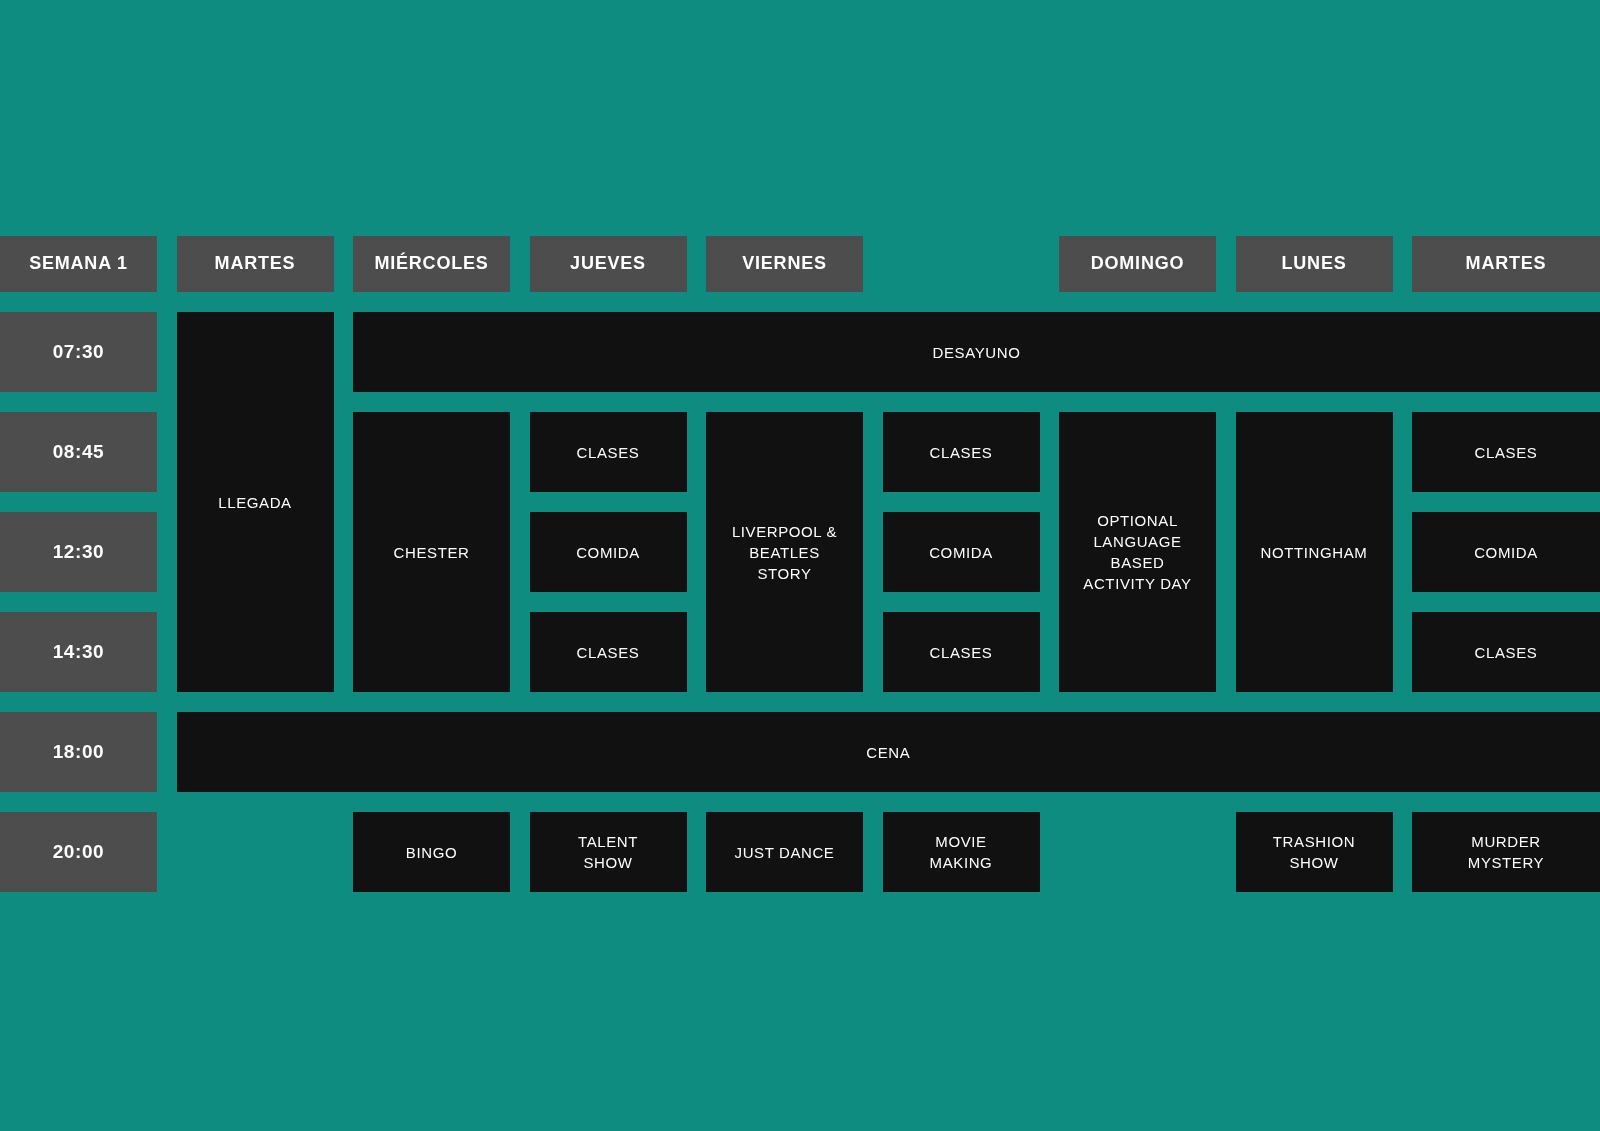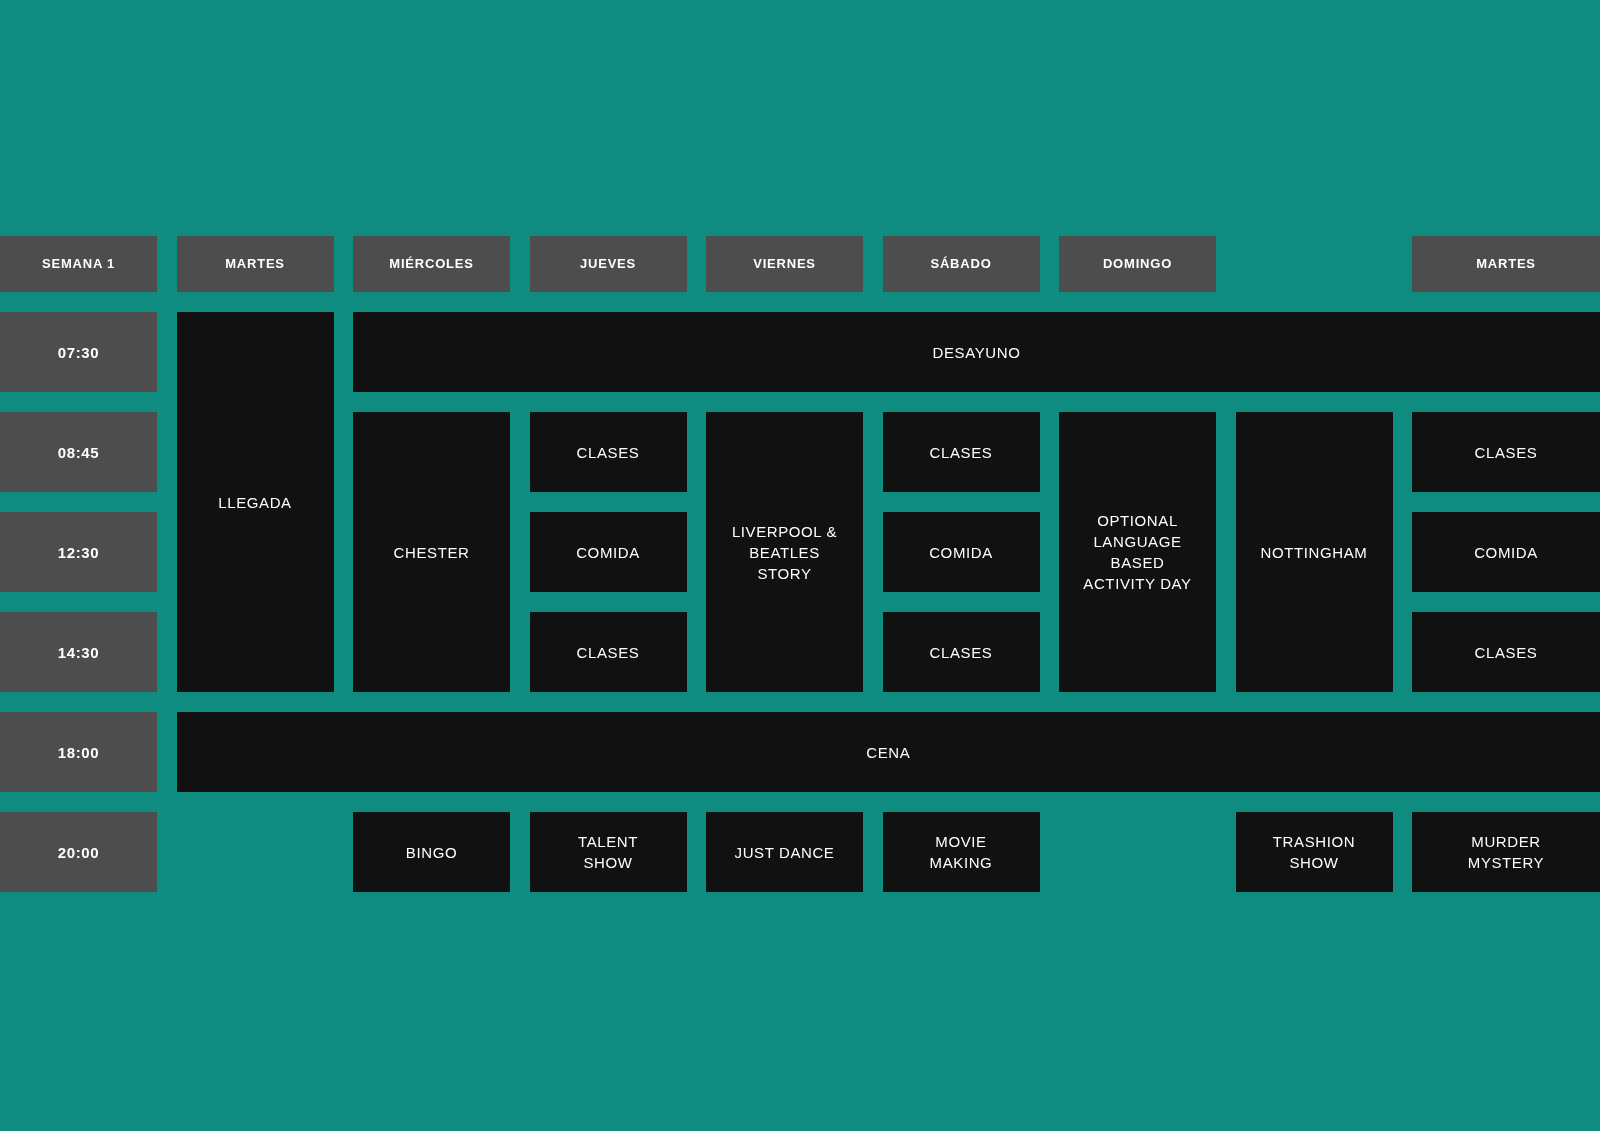--- a/index.html
+++ b/index.html
@@ -30,28 +30,28 @@
     display:flex;
     align-items:center;
     justify-content:center;
     text-align:center;
     line-height:1.4;
     text-transform:uppercase;
   }
   .hdr{
     background:var(--label-cell);
     font-weight:700;
-    font-size:13px;
+    font-size:18px;
     letter-spacing:0.8px;
     margin-top:20px;
   }
   .time{
     background:var(--label-cell);
     font-weight:700;
-    font-size:15px;
+    font-size:19px;
     letter-spacing:0.6px;
   }
   .ev{
     background:var(--event-cell);
     font-weight:500;
     font-size:15px;
     letter-spacing:0.6px;
     padding:0 22px;
   }
   .ev.pad-lg{padding:0 28px;}
@@ -60,22 +60,22 @@
 </head>
 <body>
 
 <div class="schedule-grid">
 
   <div class="cell hdr" style="grid-column:1;grid-row:1">SEMANA 1</div>
   <div class="cell hdr" style="grid-column:2;grid-row:1">MARTES</div>
   <div class="cell hdr" style="grid-column:3;grid-row:1">MIÉRCOLES</div>
   <div class="cell hdr" style="grid-column:4;grid-row:1">JUEVES</div>
   <div class="cell hdr" style="grid-column:5;grid-row:1">VIERNES</div>
-  <div class="cell hdr" style="grid-column:6;grid-row:1">SÁBADO</div>
   <div class="cell hdr" style="grid-column:7;grid-row:1">DOMINGO</div>
+  <div class="cell hdr" style="grid-column:8;grid-row:1">LUNES</div>
   <div class="cell hdr" style="grid-column:9;grid-row:1">MARTES</div>
 
   <div class="cell time" style="grid-column:1;grid-row:2">07:30</div>
   <div class="cell time" style="grid-column:1;grid-row:3">08:45</div>
   <div class="cell time" style="grid-column:1;grid-row:4">12:30</div>
   <div class="cell time" style="grid-column:1;grid-row:5">14:30</div>
   <div class="cell time" style="grid-column:1;grid-row:6">18:00</div>
   <div class="cell time" style="grid-column:1;grid-row:7">20:00</div>
 
   <div class="cell ev" style="grid-column:2;grid-row:2/6">LLEGADA</div>

